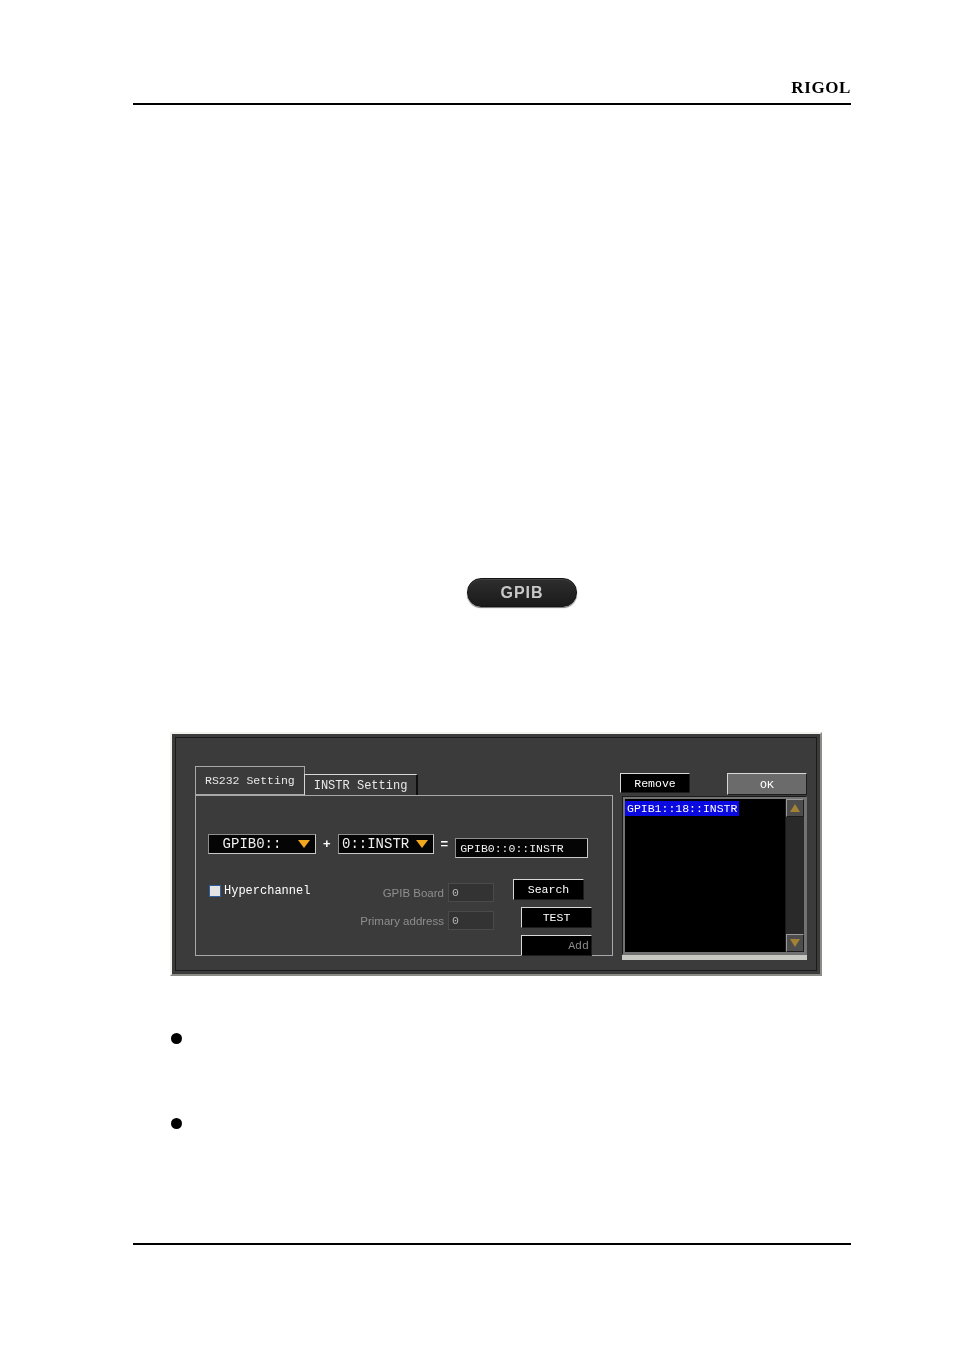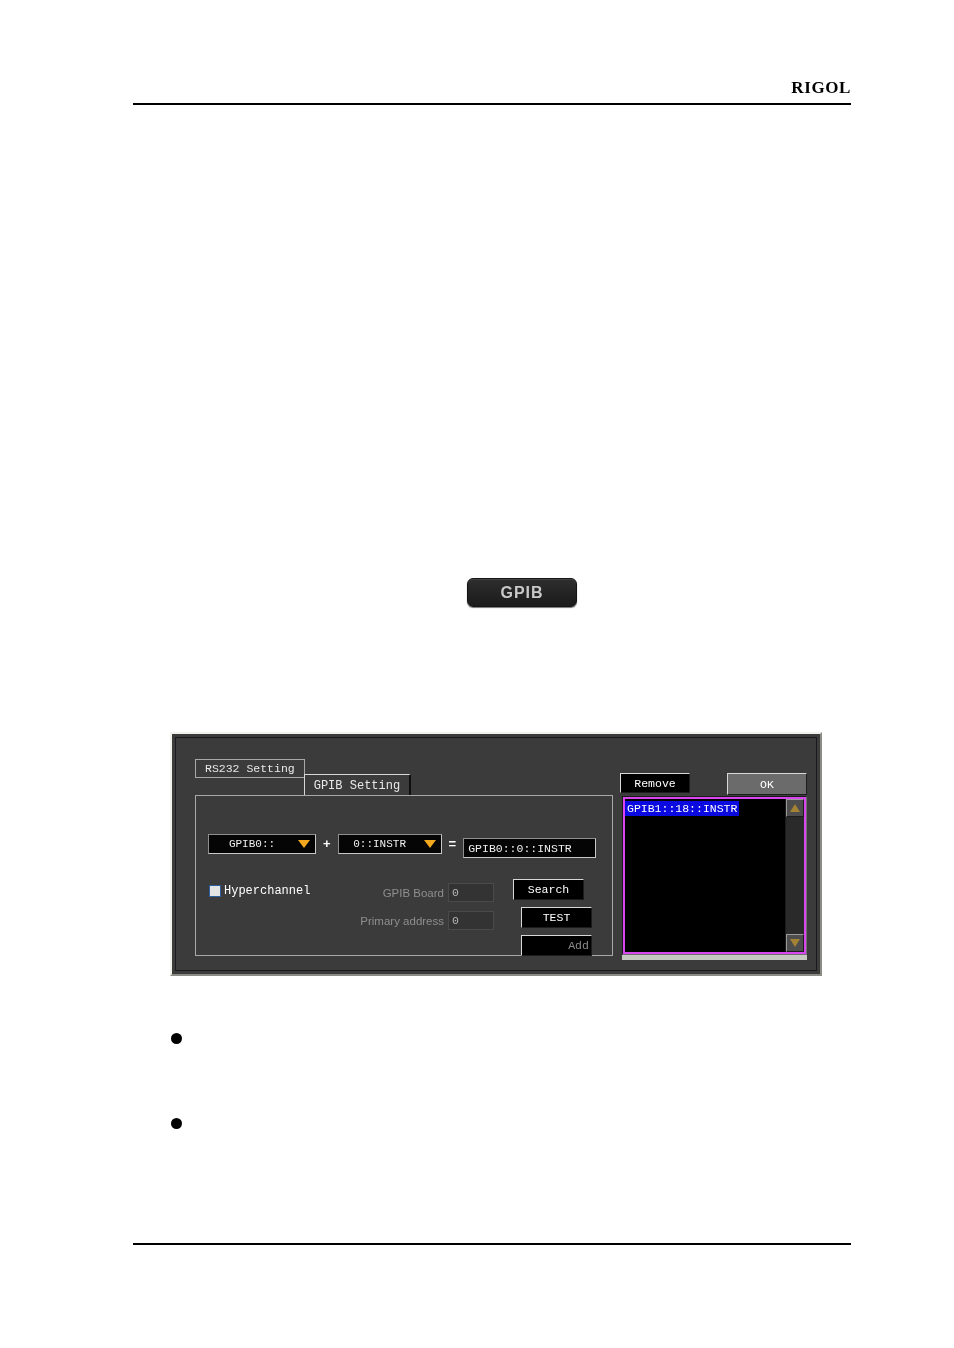--- a/index.html
+++ b/index.html
@@ -45,21 +45,21 @@
   .rule-top  { top: 103px; }
   .rule-bot  { top: 1243px; }
 
   
   .gpib-key {
     position: absolute;
     left: 467px;
     top: 578px;
     width: 108px;
     height: 27px;
-    border-radius: 6px;
+    border-radius: 14px;
     background: linear-gradient(#2e2e2e, #232323 55%, #1b1b1b);
     border: 1px solid #141414;
     box-shadow: 0 1px 1px rgba(0,0,0,.55), inset 0 1px 0 rgba(255,255,255,.10);
     display: flex;
     align-items: center;
     justify-content: center;
   }
   .gpib-key-label {
     font-family: "Liberation Sans", sans-serif;
     font-size: 16px;
@@ -149,22 +149,22 @@
     font-family: "Liberation Mono", monospace;
     font-size: 11.5px;
     color: #e8e8e8;
     background: #3b3b3b;
     box-sizing: border-box;
     white-space: nowrap;
   }
   .tab.inactive {
     border: 1px solid #a8a8a8;
     border-bottom-color: #a8a8a8;
-    margin-bottom: 18px;
-    height: 19px;
+    margin-bottom: 1px;
+    height: 29px;
   }
   .tab.active {
     border-top: 1px solid #d8d8d8;
     border-left: 1px solid #d8d8d8;
     border-right: 2px solid #0e0e0e;
     height: 22px;
     font-size: 12px;
     margin-left: -1px;
   }
 
@@ -195,24 +195,24 @@
     border-right: 1px solid #c8c8c8;
     border-bottom: 1px solid #c8c8c8;
     height: 20px;
     box-sizing: border-box;
     display: flex;
     align-items: center;
     justify-content: center;
     padding-right: 20px;
   }
   .combo-board { width: 108px; }
-  .combo-addr  { width: 104px; }
+  .combo-addr  { width: 96px; }
   .combo-text {
     font-family: "Liberation Mono", monospace;
-    font-size: 11px;
+    font-size: 14px;
     color: #f0f0f0;
     white-space: nowrap;
   }
   .combo-arrow {
     position: absolute;
     right: 5px;
     top: 50%;
     transform: translateY(-50%);
     width: 0; height: 0;
     border-left: 6px solid transparent;
@@ -328,21 +328,21 @@
   .btn-ok     { position: absolute; left: 551px; top: 35px; width: 80px; height: 22px;
                 background: #6b6b6b; }
 
   
   .listbox {
     position: absolute;
     left: 446px;
     top: 58px;
     width: 185px;
     height: 159px;
-    background: #d946ef;
+    background: #737373;
     border-top: 1px solid #1a1a1a;
     border-left: 1px solid #1a1a1a;
     border-right: 1px solid #707070;
     border-bottom: 1px solid #707070;
     box-sizing: border-box;
     padding: 2px;
     display: flex;
   }
   .list-area {
     flex: 1;
@@ -419,21 +419,21 @@
 
 <div class="dialog">
   <div class="dialog-inner">
 
 
     <div class="tabstrip">
       <div class="tab inactive">
         <span>RS232 Setting</span>
       </div>
       <div class="tab active">
-        <span>GPIB Setting</span>
+        <span>INSTR Setting</span>
       </div>
     </div>
 
     <div class="btn btn-remove">
       <span>Remove</span>
     </div>
     <div class="btn btn-ok">
       <span>OK</span>
     </div>
 

